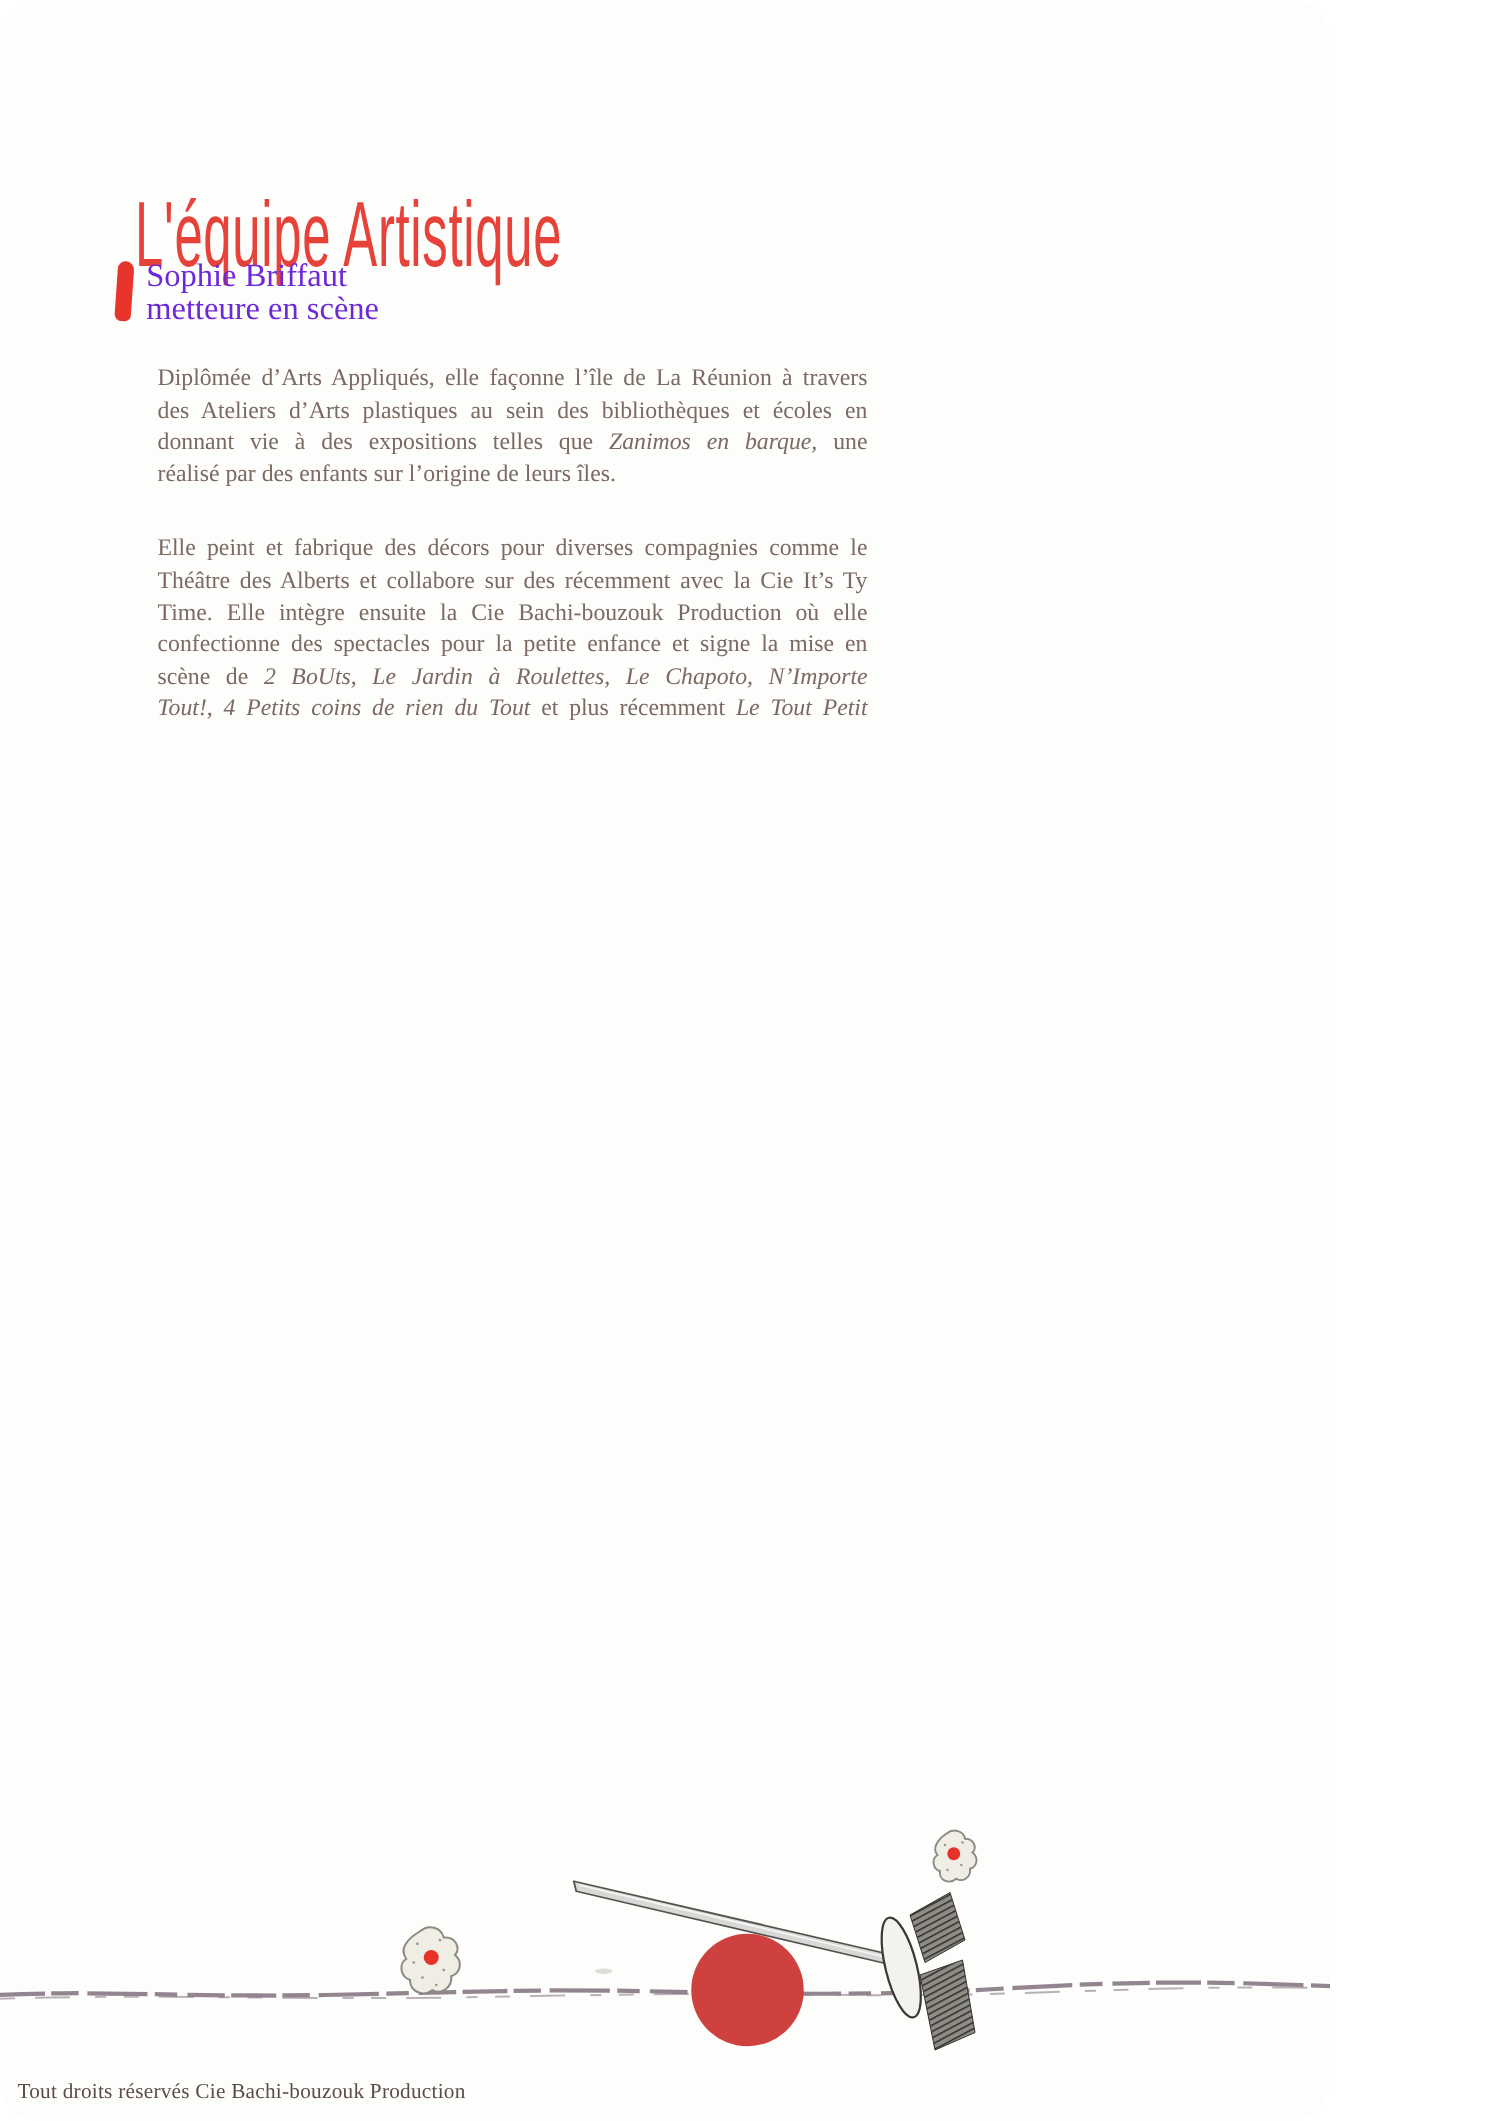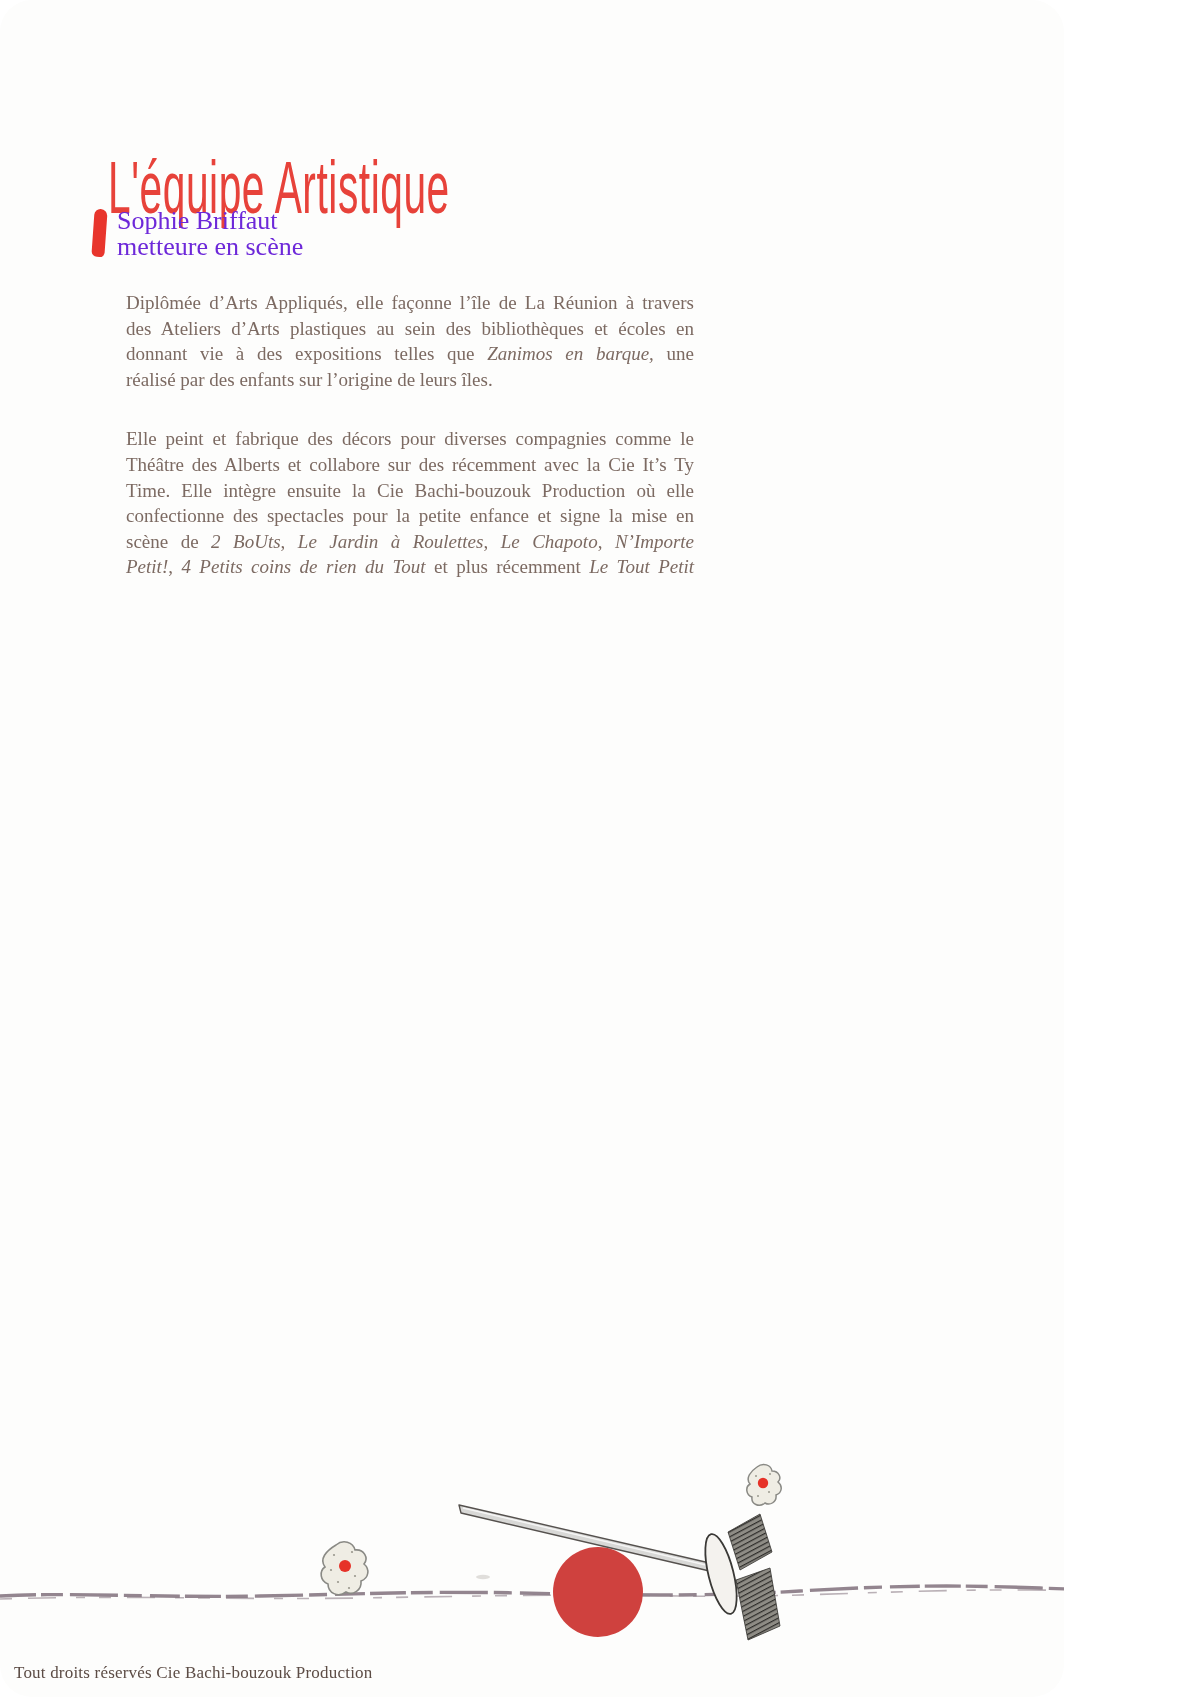--- a/index.html
+++ b/index.html
@@ -72,21 +72,21 @@
         <div class="pline"><span>des Ateliers d’Arts plastiques au sein des bibliothèques et écoles en</span></div>
         <div class="pline"><span>donnant vie à des expositions telles que </span><span class="it">Zanimos en barque,</span><span> une</span></div>
         <div class="pline final"><span>réalisé par des enfants sur l’origine de leurs îles.</span></div>
       </div>
       <div class="para">
         <div class="pline"><span>Elle peint et fabrique des décors pour diverses compagnies comme le</span></div>
         <div class="pline"><span>Théâtre des Alberts et collabore sur des récemment avec la Cie It’s Ty</span></div>
         <div class="pline"><span>Time. Elle intègre ensuite la Cie Bachi-bouzouk Production où elle</span></div>
         <div class="pline"><span>confectionne des spectacles pour la petite enfance et signe la mise en</span></div>
         <div class="pline"><span>scène de </span><span class="it">2 BoUts</span><span>, </span><span class="it">Le Jardin à Roulettes</span><span>, </span><span class="it">Le Chapoto</span><span>, </span><span class="it">N’Importe</span></div>
-        <div class="pline"><span class="it">Petit!</span><span>, </span><span class="it">4 Petits coins de rien du Tout</span><span> et plus récemment </span><span class="it">Le Tout Petit</span></div>
+        <div class="pline"><span class="it">Tout!</span><span>, </span><span class="it">4 Petits coins de rien du Tout</span><span> et plus récemment </span><span class="it">Le Tout Petit</span></div>
       </div>
     </div>
 
   <svg id="illu" viewBox="0 0 1200 230" xmlns="http://www.w3.org/2000/svg">
     <defs>
       <pattern id="brist" width="4.5" height="4.5" patternUnits="userSpaceOnUse" patternTransform="rotate(62)">
         <rect width="4.5" height="4.5" fill="#8e8c85"></rect>
         <line x1="0" y1="0" x2="0" y2="4.5" stroke="#2e2d2a" stroke-width="2.4"></line>
       </pattern>
     </defs>

